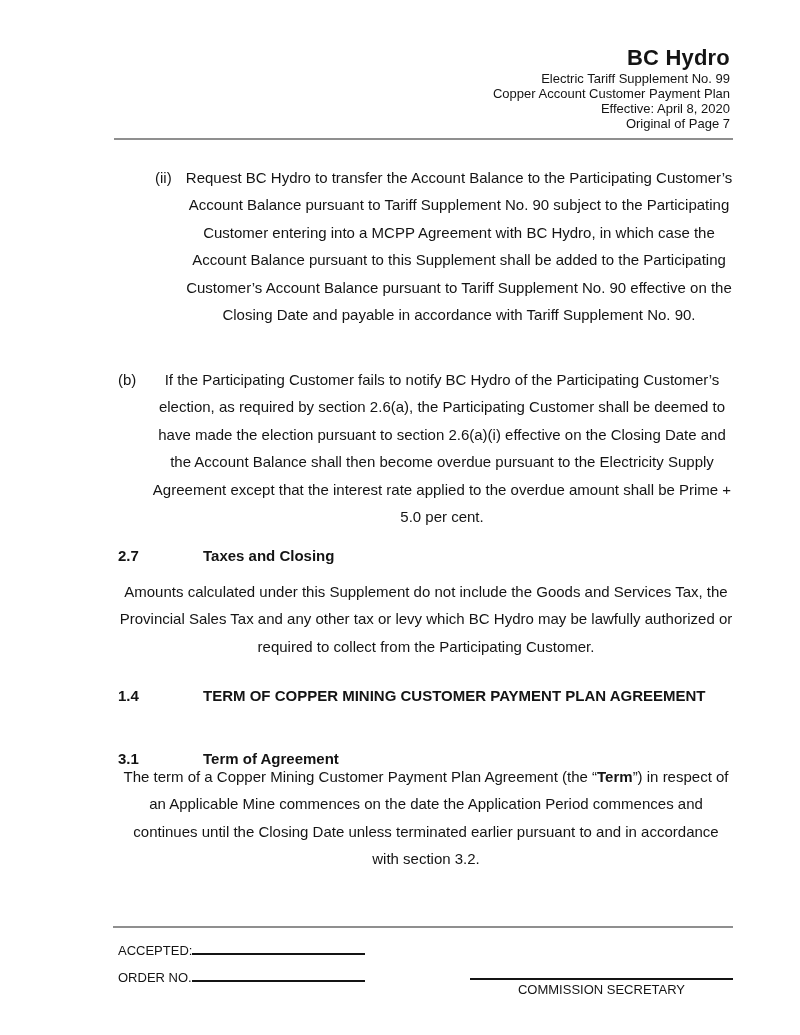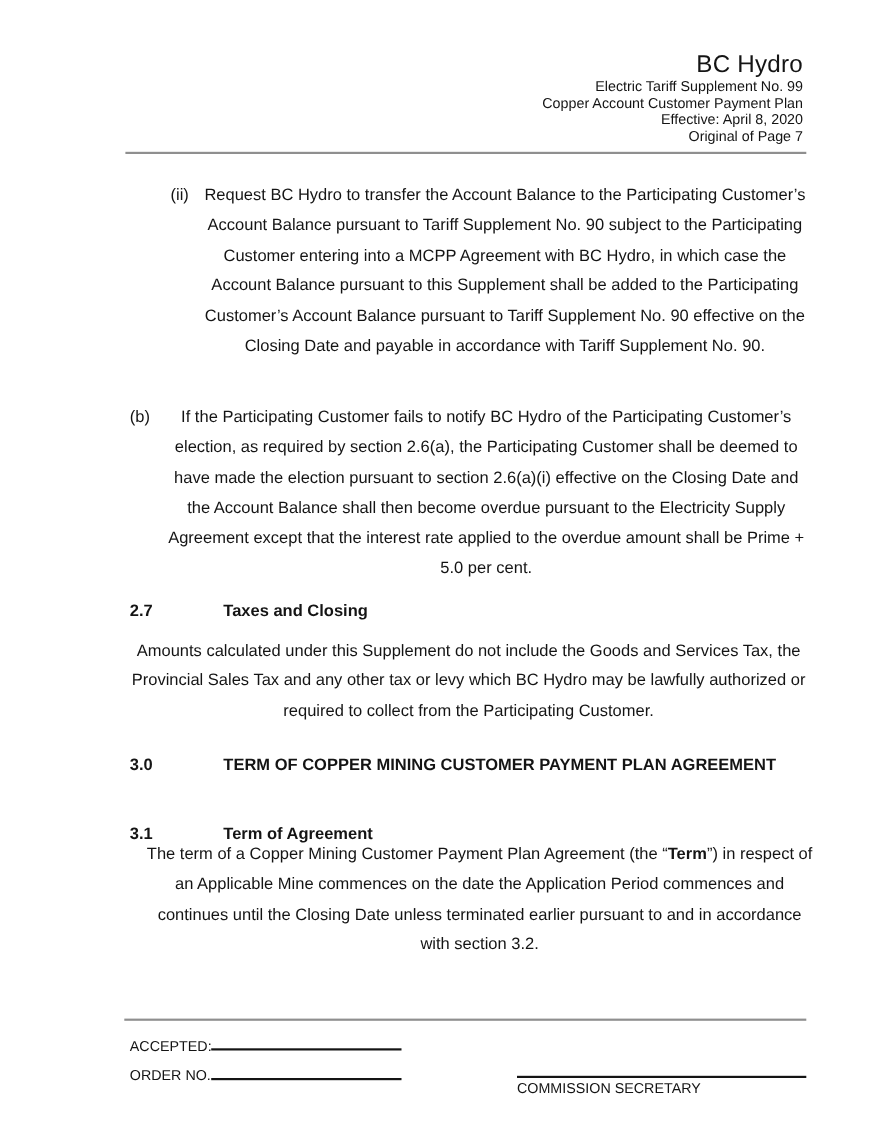--- a/index.html
+++ b/index.html
@@ -15,21 +15,21 @@
   }
   
   .doc-header {
     position: absolute;
     top: 44px;
     right: 70px;
     text-align: right;
   }
   .company-name {
     font-size: 22px;
-    font-weight: normal;
+    font-weight: bold;
     line-height: 27px;
     letter-spacing: 0.2px;
   }
   .header-meta {
     font-size: 13px;
     line-height: 15px;
   }
   .header-rule {
     position: absolute;
     top: 138px;
@@ -70,21 +70,21 @@
   }
   .heading-2-7 { top: 547px; }
   .heading-3-0 { top: 687px; }
   .heading-3-1 { top: 750px; }
   .paragraph {
     position: absolute;
     left: 118px;
     width: 616px;
   }
   .para-taxes { top: 578px; }
-  .para-term  { top: 763px; margin-left: 10px; }
+  .para-term  { top: 763px; }
   .bold-term { font-weight: bold; }
   
   .footer-rule {
     position: absolute;
     top: 926px;
     left: 113px;
     width: 620px;
     height: 2px;
     background: #8f8f8f;
   }
@@ -102,21 +102,21 @@
     display: inline-block;
     width: 173px;
     height: 14px;
     border-bottom: 2px solid #141414;
   }
   .secretary-block {
     position: absolute;
     top: 978px;
     left: 470px;
     width: 263px;
-    text-align: left;
+    text-align: center;
   }
   .secretary-line {
     width: 263px;
     height: 0;
     border-top: 2px solid #141414;
   }
   .secretary-label {
     font-size: 13px;
     line-height: 16px;
     margin-top: 2px;
@@ -147,21 +147,21 @@
     <div class="clause-text">If the Participating Customer fails to notify BC Hydro of the Participating Customer’s election, as required by section 2.6(a), the Participating Customer shall be deemed to have made the election pursuant to section 2.6(a)(i) effective on the Closing Date and the Account Balance shall then become overdue pursuant to the Electricity Supply Agreement except that the interest rate applied to the overdue amount shall be Prime + 5.0 per cent.</div>
   </div>
 
   <div class="section-heading heading-2-7">
     <span class="section-number">2.7</span><span>Taxes and Closing</span>
   </div>
 
   <div class="paragraph para-taxes body-text">Amounts calculated under this Supplement do not include the Goods and Services Tax, the Provincial Sales Tax and any other tax or levy which BC Hydro may be lawfully authorized or required to collect from the Participating Customer.</div>
 
   <div class="section-heading heading-3-0">
-    <span class="section-number">3.0</span><span>TERM OF COPPER MINING CUSTOMER PAYMENT PLAN AGREEMENT</span>
+    <span class="section-number">1.4</span><span>TERM OF COPPER MINING CUSTOMER PAYMENT PLAN AGREEMENT</span>
   </div>
 
   <div class="section-heading heading-3-1">
     <span class="section-number">3.1</span><span>Term of Agreement</span>
   </div>
 
   <div class="paragraph para-term body-text"><span>The term of a Copper Mining Customer Payment Plan Agreement (the “</span><span class="bold-term">Term</span><span>”) in respect of an Applicable Mine commences on the date the Application Period commences and continues until the Closing Date unless terminated earlier pursuant to and in accordance with section 3.2.</span></div>
 
   <div class="footer-rule"></div>
 

